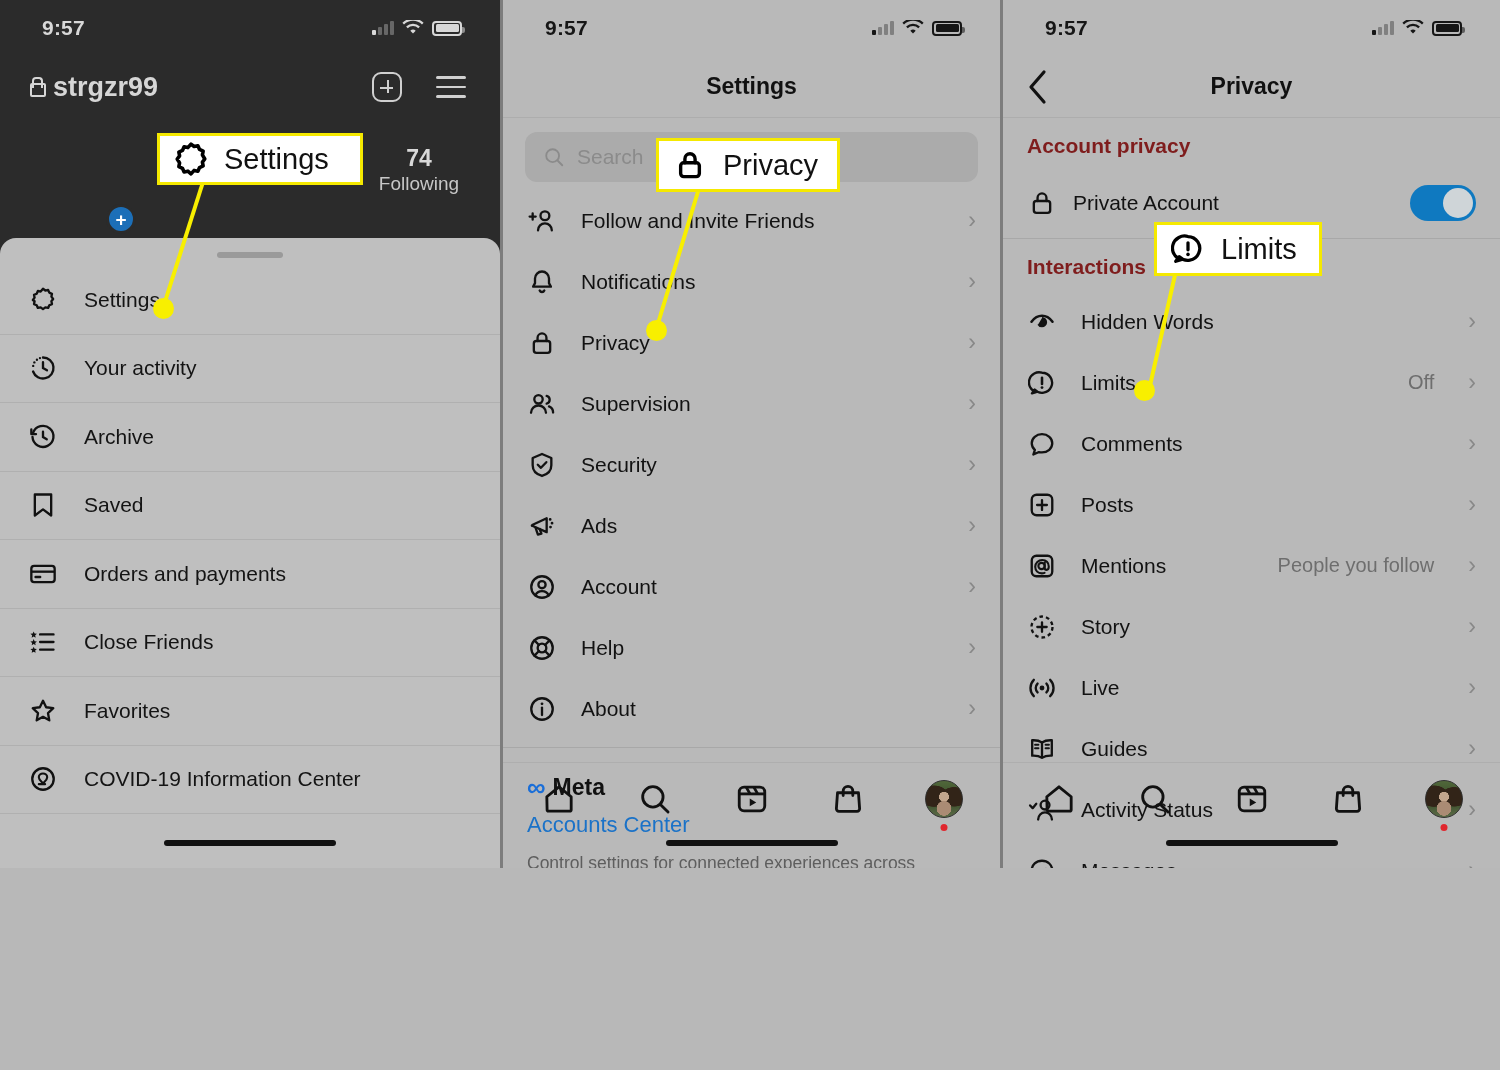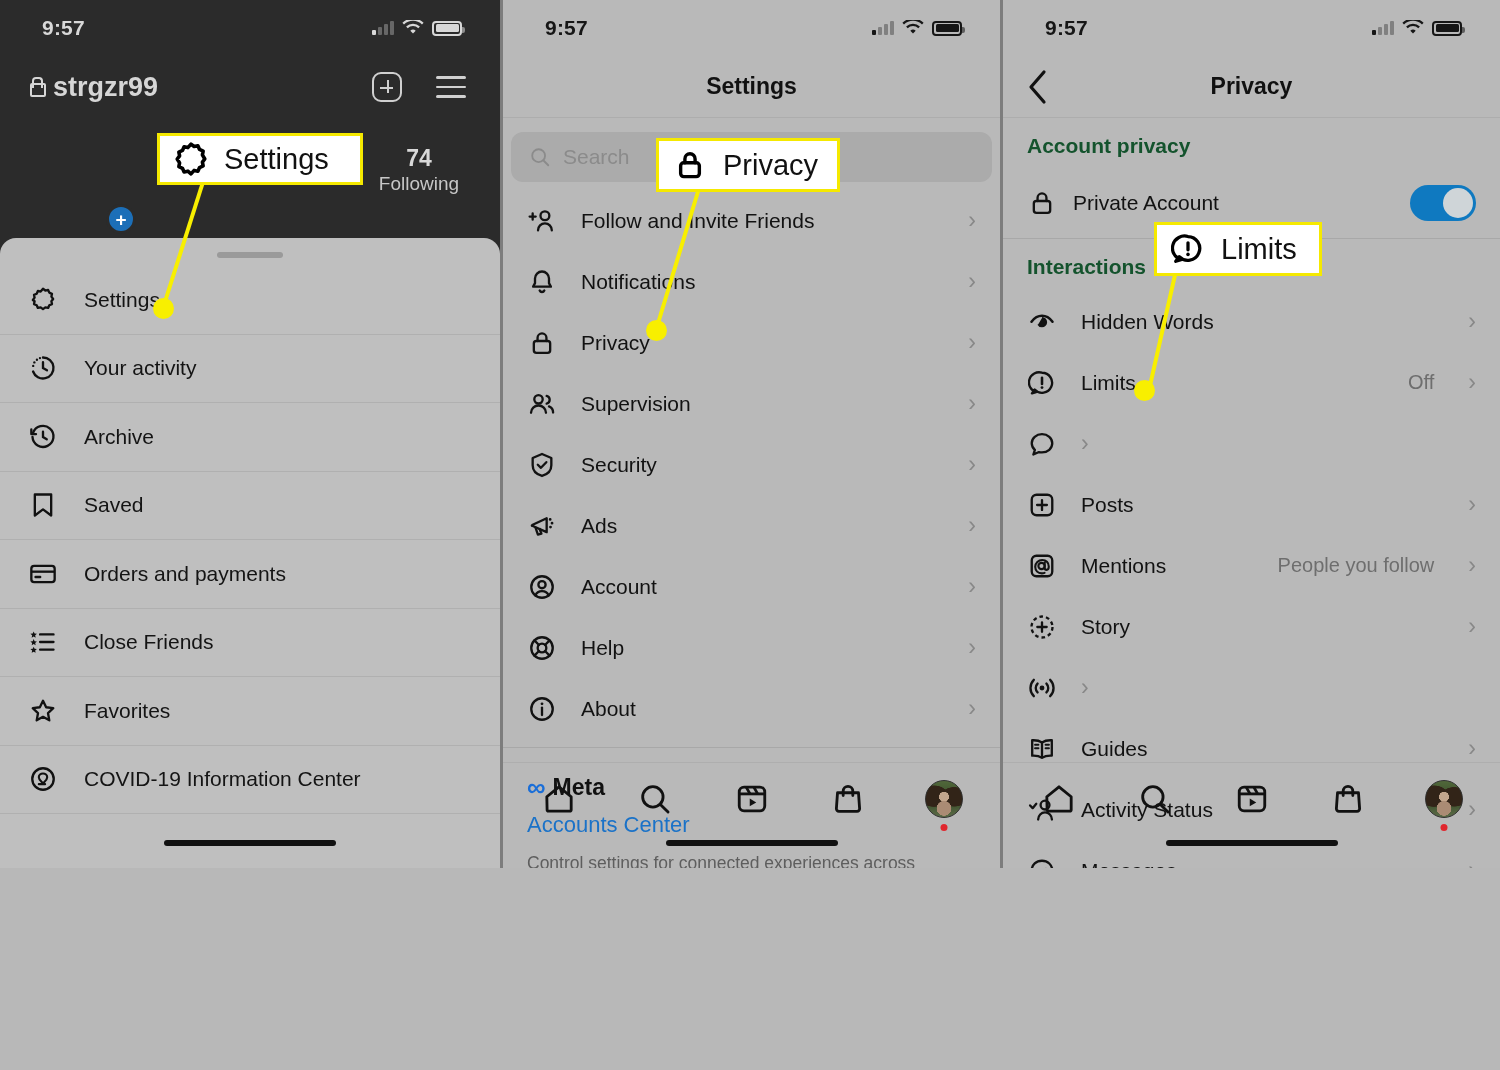--- a/index.html
+++ b/index.html
@@ -96,40 +96,40 @@
   .plight{ background:#b9b9b9; color:#161616; }
   .nav{
     height:62px; display:flex; align-items:center; padding:0 24px; position:relative;
     border-bottom:1px solid #adadad;
   }
   .back{ font-size:34px; line-height:1; font-weight:300; color:#111; width:40px; }
   .nav-title{
     position:absolute; left:0; right:0; text-align:center; font-size:23px; font-weight:700; color:#111;
     pointer-events:none;
   }
-  .searchwrap{ padding:14px 8px 8px; }
+  .searchwrap{ padding:14px 22px 8px; }
   .searchbar{
     height:50px; border-radius:12px; background:#ababab; display:flex; align-items:center;
     gap:12px; padding:0 18px; color:#8b8b8b; font-size:21px;
   }
   .row{
     display:flex; align-items:center; gap:24px; height:61px; padding:0 24px;
     font-size:21px; color:#121212;
   }
   .row .ic{ width:30px;height:30px;flex:none;display:flex;align-items:center;justify-content:center;}
   .row .txt{ flex:1; }
   .row .val{ color:#6e6e6e; font-size:20px; margin-right:10px; }
   .chev{ color:#888; font-size:23px; font-weight:300; }
   .sep{ height:1px; background:#a8a8a8; margin:8px 0; }
   .meta-block{ padding:16px 24px 18px; }
   .meta-logo{ display:flex; align-items:center; gap:9px; font-size:23px; font-weight:700; color:#111; }
   .meta-inf{ font-size:26px; color:#1a6ed8; letter-spacing:-2px; }
   .acc-center{ color:#1a72c8; font-size:22px; margin-top:9px; }
   .meta-desc{ color:#5e5e5e; font-size:17.5px; line-height:1.52; margin-top:12px; }
-  .section-hd{ font-size:21px; font-weight:700; color:#14532d; padding:18px 24px 14px; }
+  .section-hd{ font-size:21px; font-weight:700; color:#7f1d1d; padding:18px 24px 14px; }
   .section-hd.tight{ padding:16px 24px 12px; }
 
   .tabbar{
     position:absolute; left:0; right:0; bottom:0; height:106px;
     border-top:1px solid #aeaeae; display:flex; align-items:flex-start;
     padding: 14px 34px 0; justify-content:space-between;
   }
   .tabbar .tab{ width:44px;height:44px;display:flex;align-items:center;justify-content:center;color:#111;}
   .tab-avatar{ position:relative; width:38px;height:38px; }
   .tab-avatar .av{
@@ -606,20 +606,21 @@
       <span class="val">Off</span>
       <span class="chev">›</span>
     </div>
 
     <div class="row">
       <span class="ic">
         <svg width="28" height="28" viewBox="0 0 24 24">
             <path d="M12 3.6c4.9 0 8.8 3.4 8.8 7.8S16.9 19.2 12 19.2a10.6 10.6 0 0 1-2.6-.3L4.6 21l1.3-3.9a7.5 7.5 0 0 1-2.7-5.7c0-4.4 3.9-7.8 8.8-7.8z" fill="none" stroke="currentColor" stroke-width="2" stroke-linejoin="round"></path>
           </svg>
       </span>
+      <span class="txt">Comments</span>
       <span class="chev">›</span>
     </div>
 
     <div class="row">
       <span class="ic">
         <svg width="28" height="28" viewBox="0 0 24 24">
             <rect x="3.2" y="3.2" width="17.6" height="17.6" rx="4.2" fill="none" stroke="currentColor" stroke-width="2"></rect>
             <path d="M12 7.8v8.4M7.8 12h8.4" stroke="currentColor" stroke-width="2" stroke-linecap="round"></path>
           </svg>
       </span>
@@ -652,20 +653,21 @@
     </div>
 
     <div class="row">
       <span class="ic">
         <svg width="28" height="28" viewBox="0 0 24 24">
             <circle cx="12" cy="12" r="2.1" fill="currentColor"></circle>
             <path d="M8.2 8.2a5.4 5.4 0 0 0 0 7.6M15.8 8.2a5.4 5.4 0 0 1 0 7.6" fill="none" stroke="currentColor" stroke-width="2" stroke-linecap="round"></path>
             <path d="M5 5a9.9 9.9 0 0 0 0 14M19 5a9.9 9.9 0 0 1 0 14" fill="none" stroke="currentColor" stroke-width="2" stroke-linecap="round"></path>
           </svg>
       </span>
+      <span class="txt">Live</span>
       <span class="chev">›</span>
     </div>
 
     <div class="row">
       <span class="ic">
         <svg width="28" height="28" viewBox="0 0 24 24">
             <path d="M12 6.4C9.8 4.9 7.3 4.3 3.6 4.5v13.2c3.7-.2 6.2.4 8.4 1.9 2.2-1.5 4.7-2.1 8.4-1.9V4.5c-3.7-.2-6.2.4-8.4 1.9z" fill="none" stroke="currentColor" stroke-width="2" stroke-linejoin="round"></path>
             <path d="M12 6.4v13.2" stroke="currentColor" stroke-width="2"></path>
             <path d="M6.1 8.4h2.8M6.1 11.4h2.8M15.1 8.4h2.8M15.1 11.4h2.8" stroke="currentColor" stroke-width="1.8" stroke-linecap="round"></path>
           </svg>

